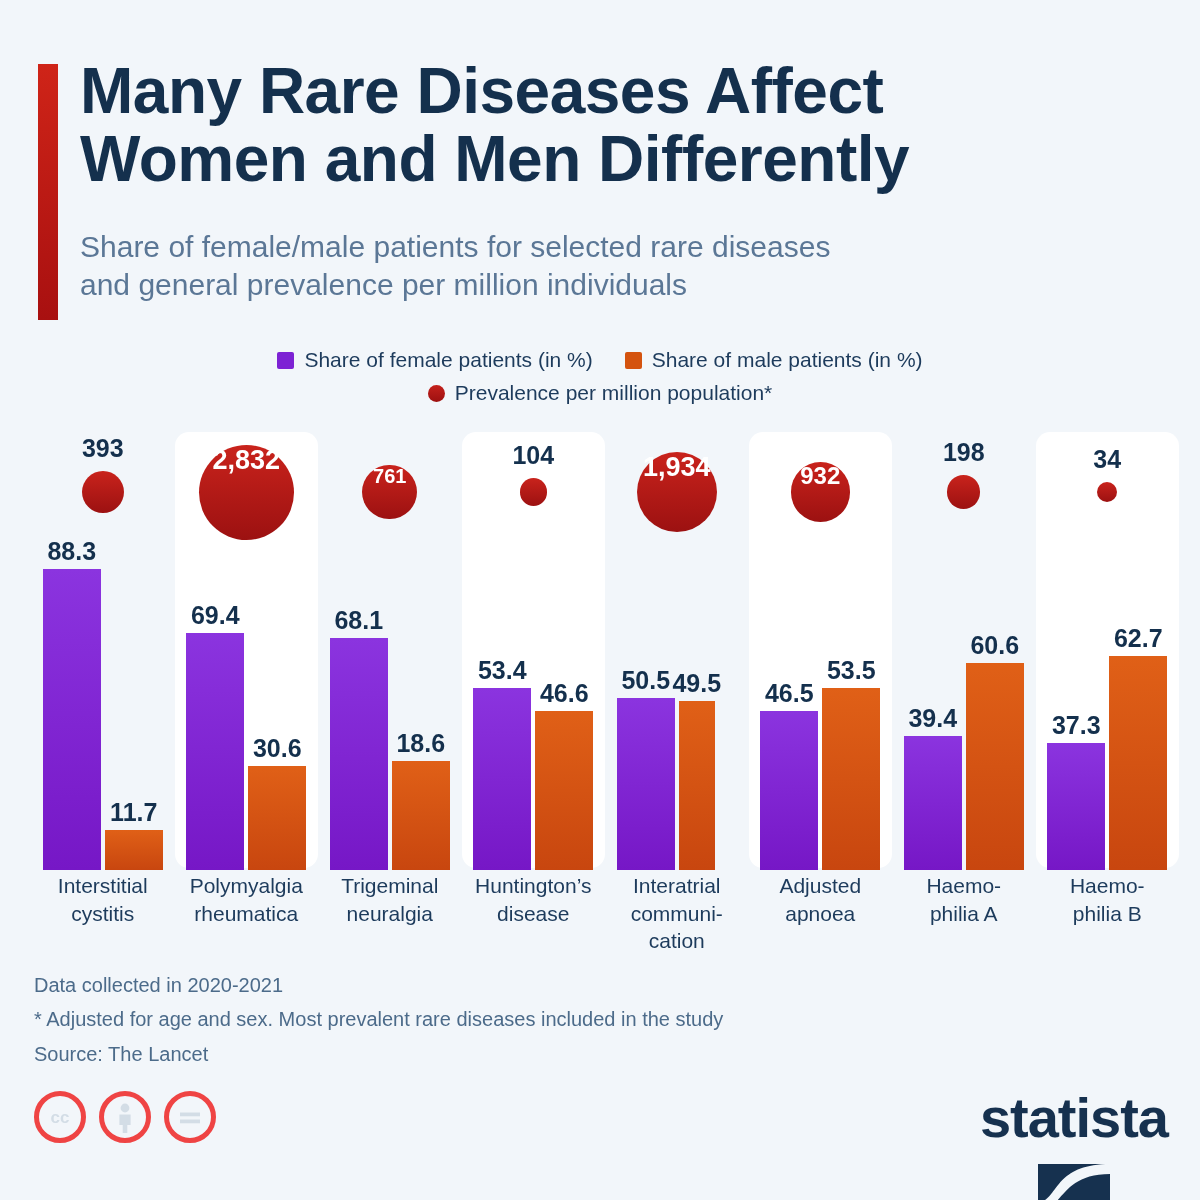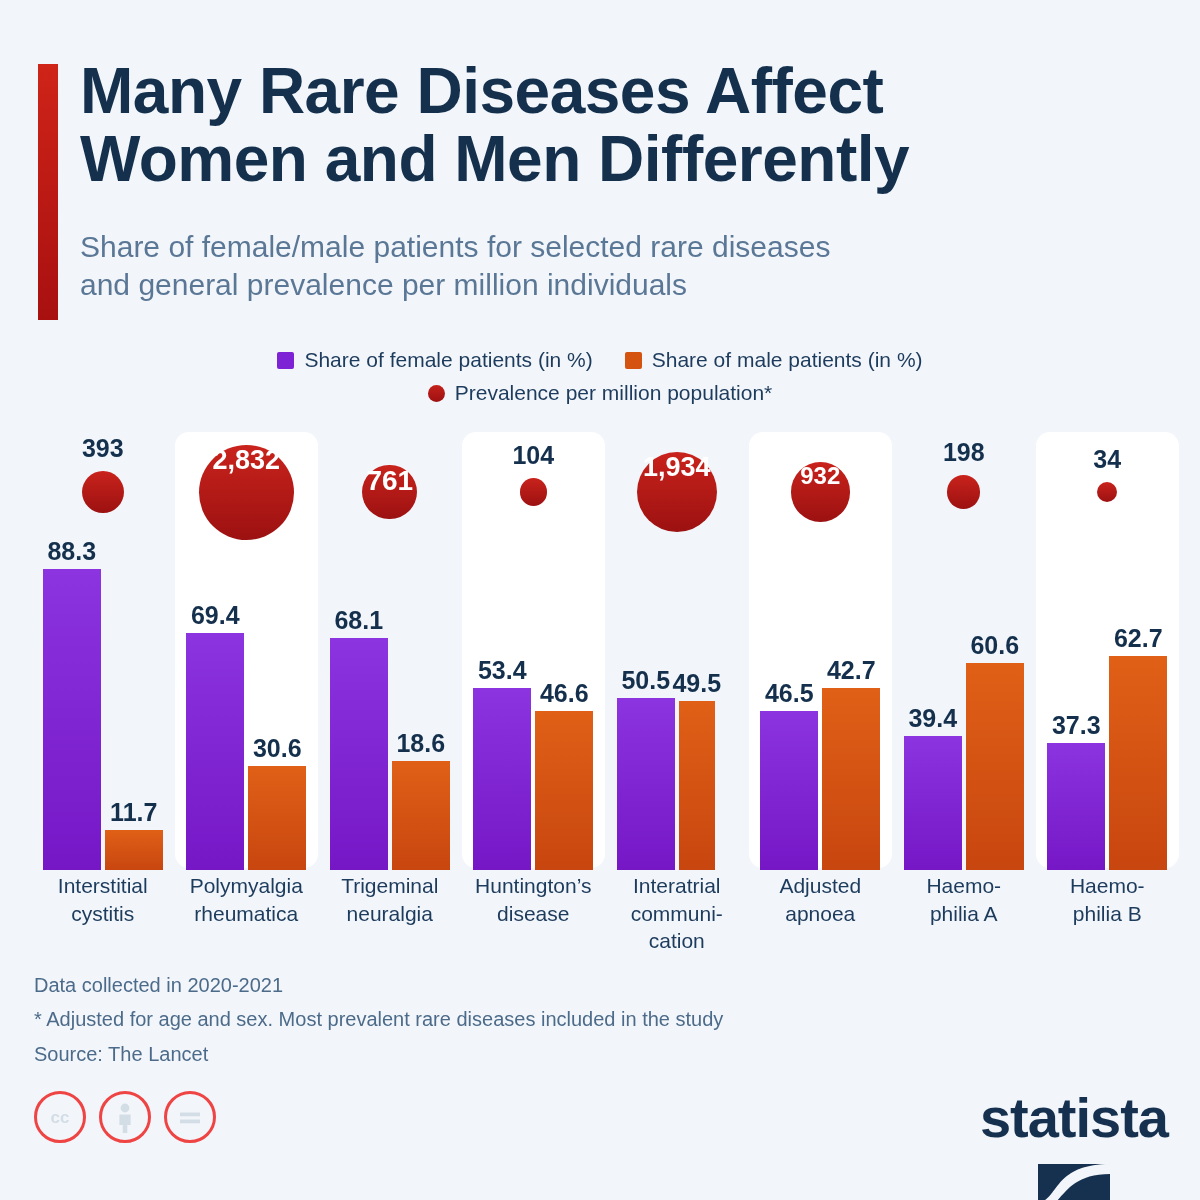--- a/index.html
+++ b/index.html
@@ -83,21 +83,21 @@
 
   
   #notes { position:absolute; left:34px; top:968px; width:1100px; }
   .note { font-size:20px; line-height:1.72; color:#4c6b8a; }
 
   
   #footer { position:absolute; left:0; top:1085px; width:1200px; height:95px; }
   #cc-icons { position:absolute; left:34px; top:6px; display:flex; gap:13px; }
   .cc-badge {
     width:52px; height:52px; border-radius:50%;
-    border:3px solid #ef4444;
+    border:5px solid #ef4444;
     display:flex; align-items:center; justify-content:center;
   }
   .cc-badge svg { display:block; }
   #brand {
     position:absolute; right:32px; top:0px;
     display:flex; align-items:center; gap:14px;flex-direction:column;
   }
   #brand-text { font-size:56px; font-weight:bold; letter-spacing:-1px; color:#16314f; }
   #brand-mark { width:72px; height:56px; }
 </style>
@@ -161,21 +161,21 @@
         <div class="bar female" style="left: 11.75px; width: 58px; height: 236.654px;">
           <span class="bar-label">69.4</span>
         </div>
         <div class="bar male" style="left: 73.75px; width: 58px; height: 104.346px;">
           <span class="bar-label">30.6</span>
         </div>
       </div>
     </div>
     <div class="col" style="left: 318px; width: 143.5px;">
       <div class="bubble-wrap">
-        <div class="bubble" style="width: 54.5437px; height: 54.5437px; left: 44.4782px; top: 34.7282px; font-size: 28px;">
+        <div class="bubble" style="width: 54.5437px; height: 54.5437px; left: 44.4782px; top: 34.7282px; font-size: 20px;">
           <span>761</span>
         </div>
       </div>
       <div class="bars">
         <div class="bar female" style="left: 11.75px; width: 58px; height: 232.221px;">
           <span class="bar-label">68.1</span>
         </div>
         <div class="bar male" style="left: 73.75px; width: 58px; height: 108.779px;">
           <span class="bar-label">18.6</span>
         </div>
@@ -216,21 +216,21 @@
       <div class="bubble-wrap">
         <div class="bubble" style="width: 59.1882px; height: 59.1882px; left: 42.1559px; top: 32.4059px; font-size: 24px;">
           <span>932</span>
         </div>
       </div>
       <div class="bars">
         <div class="bar female" style="left: 11.75px; width: 58px; height: 158.565px;">
           <span class="bar-label">46.5</span>
         </div>
         <div class="bar male" style="left: 73.75px; width: 58px; height: 182.435px;">
-          <span class="bar-label">42.7</span>
+          <span class="bar-label">53.5</span>
         </div>
       </div>
     </div>
     <div class="col" style="left: 892px; width: 143.5px;">
       <div class="bubble-wrap">
         <div class="bubble-ext-label" style="top: 8.39457px;">198</div>
         <div class="bubble" style="width: 33.2109px; height: 33.2109px; left: 55.1446px; top: 45.3946px; font-size: 24px;"></div>
       </div>
       <div class="bars">
         <div class="bar female" style="left: 11.75px; width: 58px; height: 134.354px;">

